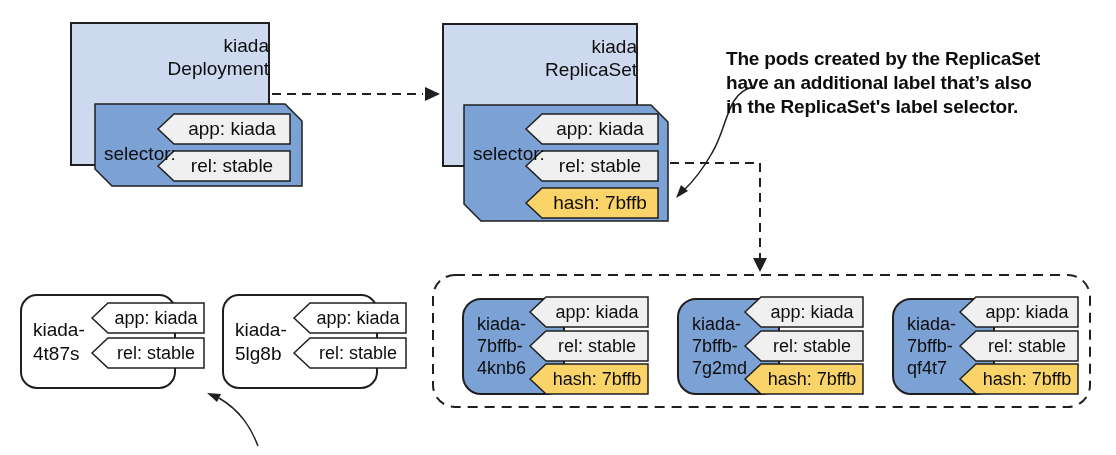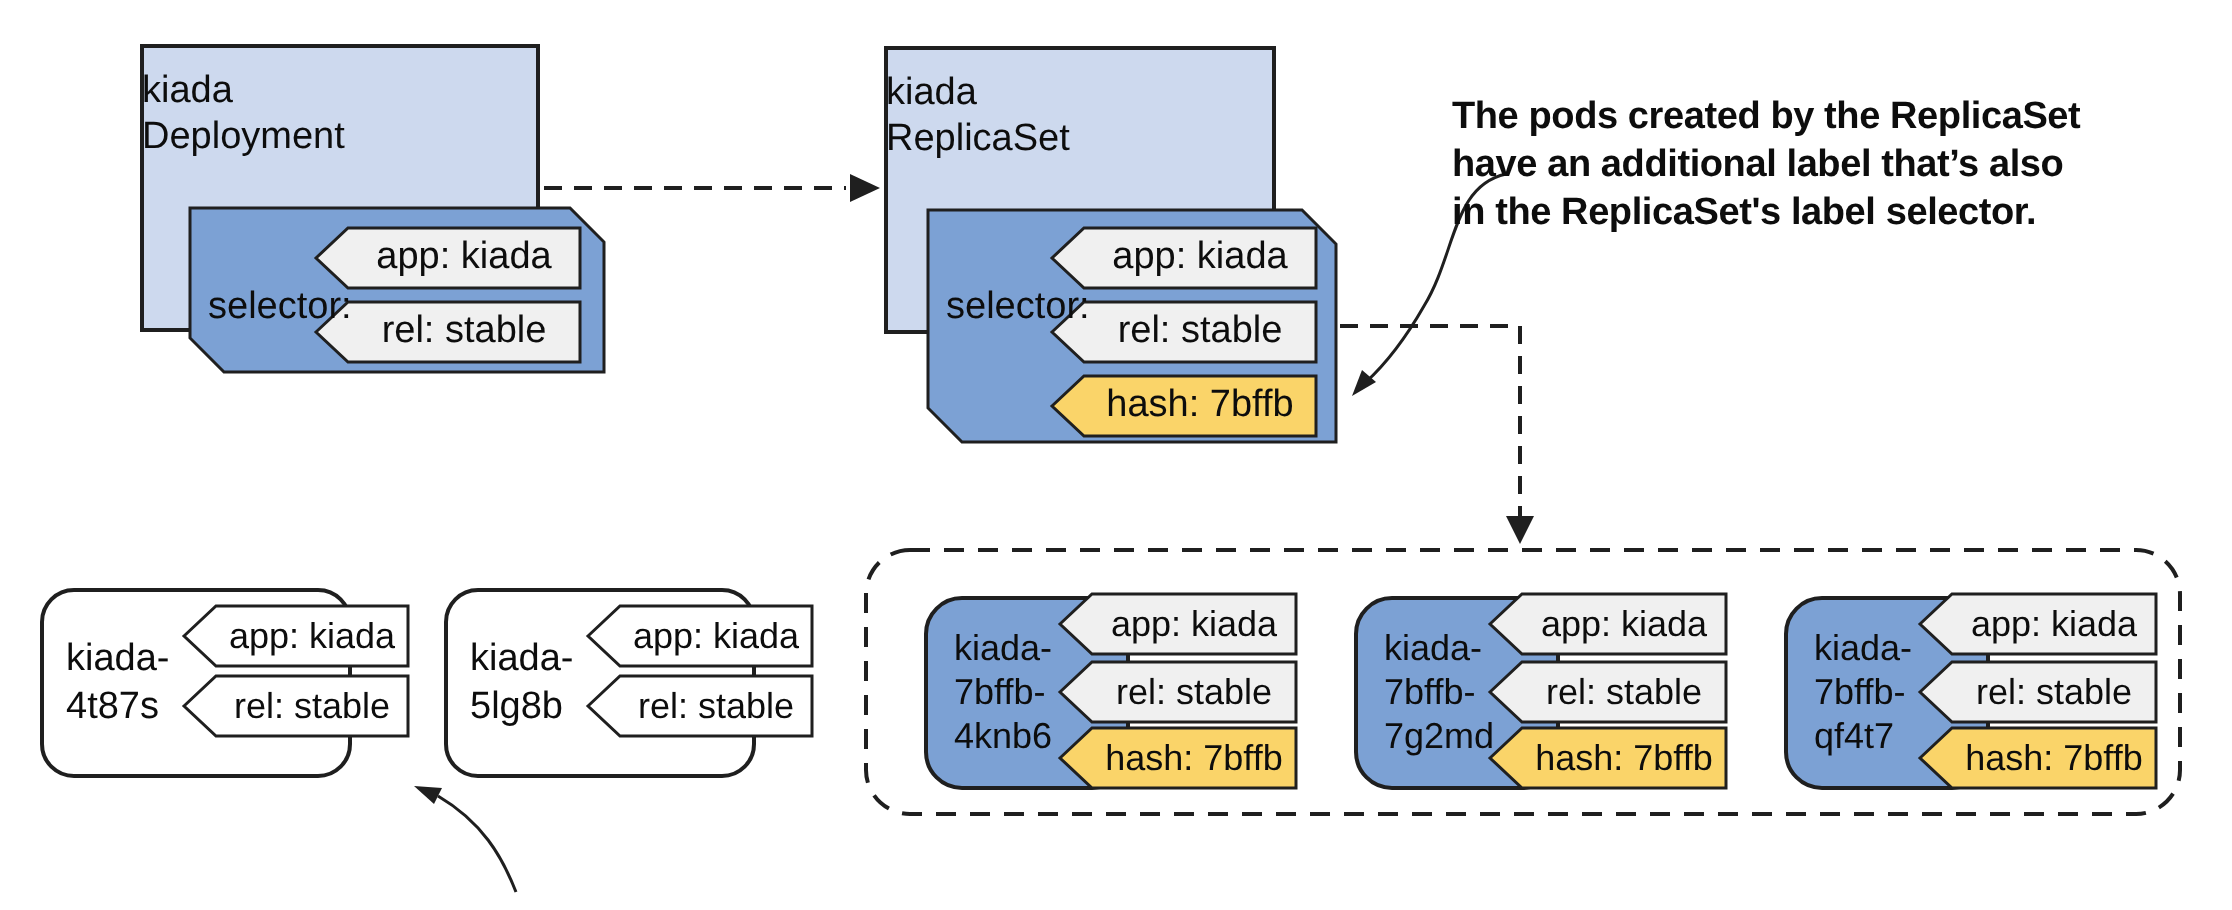--- a/index.html
+++ b/index.html
@@ -6,21 +6,21 @@
   .stage {
     position:relative; width:1116px; height:455px;
     background:#ffffff; overflow:hidden;
     font-family:"Liberation Sans", sans-serif;
   }
   .stage svg { position:absolute; left:0; top:0; }
   .t {
     position:absolute; color:#0d0d0d; white-space:pre-line;
     font-family:"Liberation Sans", sans-serif; line-height:1.2;
   }
-  .box-title   { font-size:19px; text-align:left; line-height:23px; }
+  .box-title   { font-size:19px; text-align:right; line-height:23px; }
   .sel-label   { font-size:19px;margin-top:24px; }
   .tag-txt     { font-size:19px; text-align:center; line-height:22px; }
   .tag-txt-sm  { font-size:18px; text-align:center; line-height:22px; }
   .pod-name    { font-size:19px; line-height:24px; }
   .pod-name-sm { font-size:18px; line-height:22px; }
   .annotation  { font-size:19px; font-weight:bold; line-height:24px; letter-spacing:-0.2px; }
   svg .outline      { stroke:#1f1f1f; stroke-width:2; }
   svg .outline-thin { stroke:#1f1f1f; stroke-width:1.5; }
   svg .dash   { stroke:#1f1f1f; stroke-width:2; fill:none; stroke-dasharray:9 6; }
   svg .dashbx { stroke:#1f1f1f; stroke-width:2; fill:none; stroke-dasharray:10 7; }

